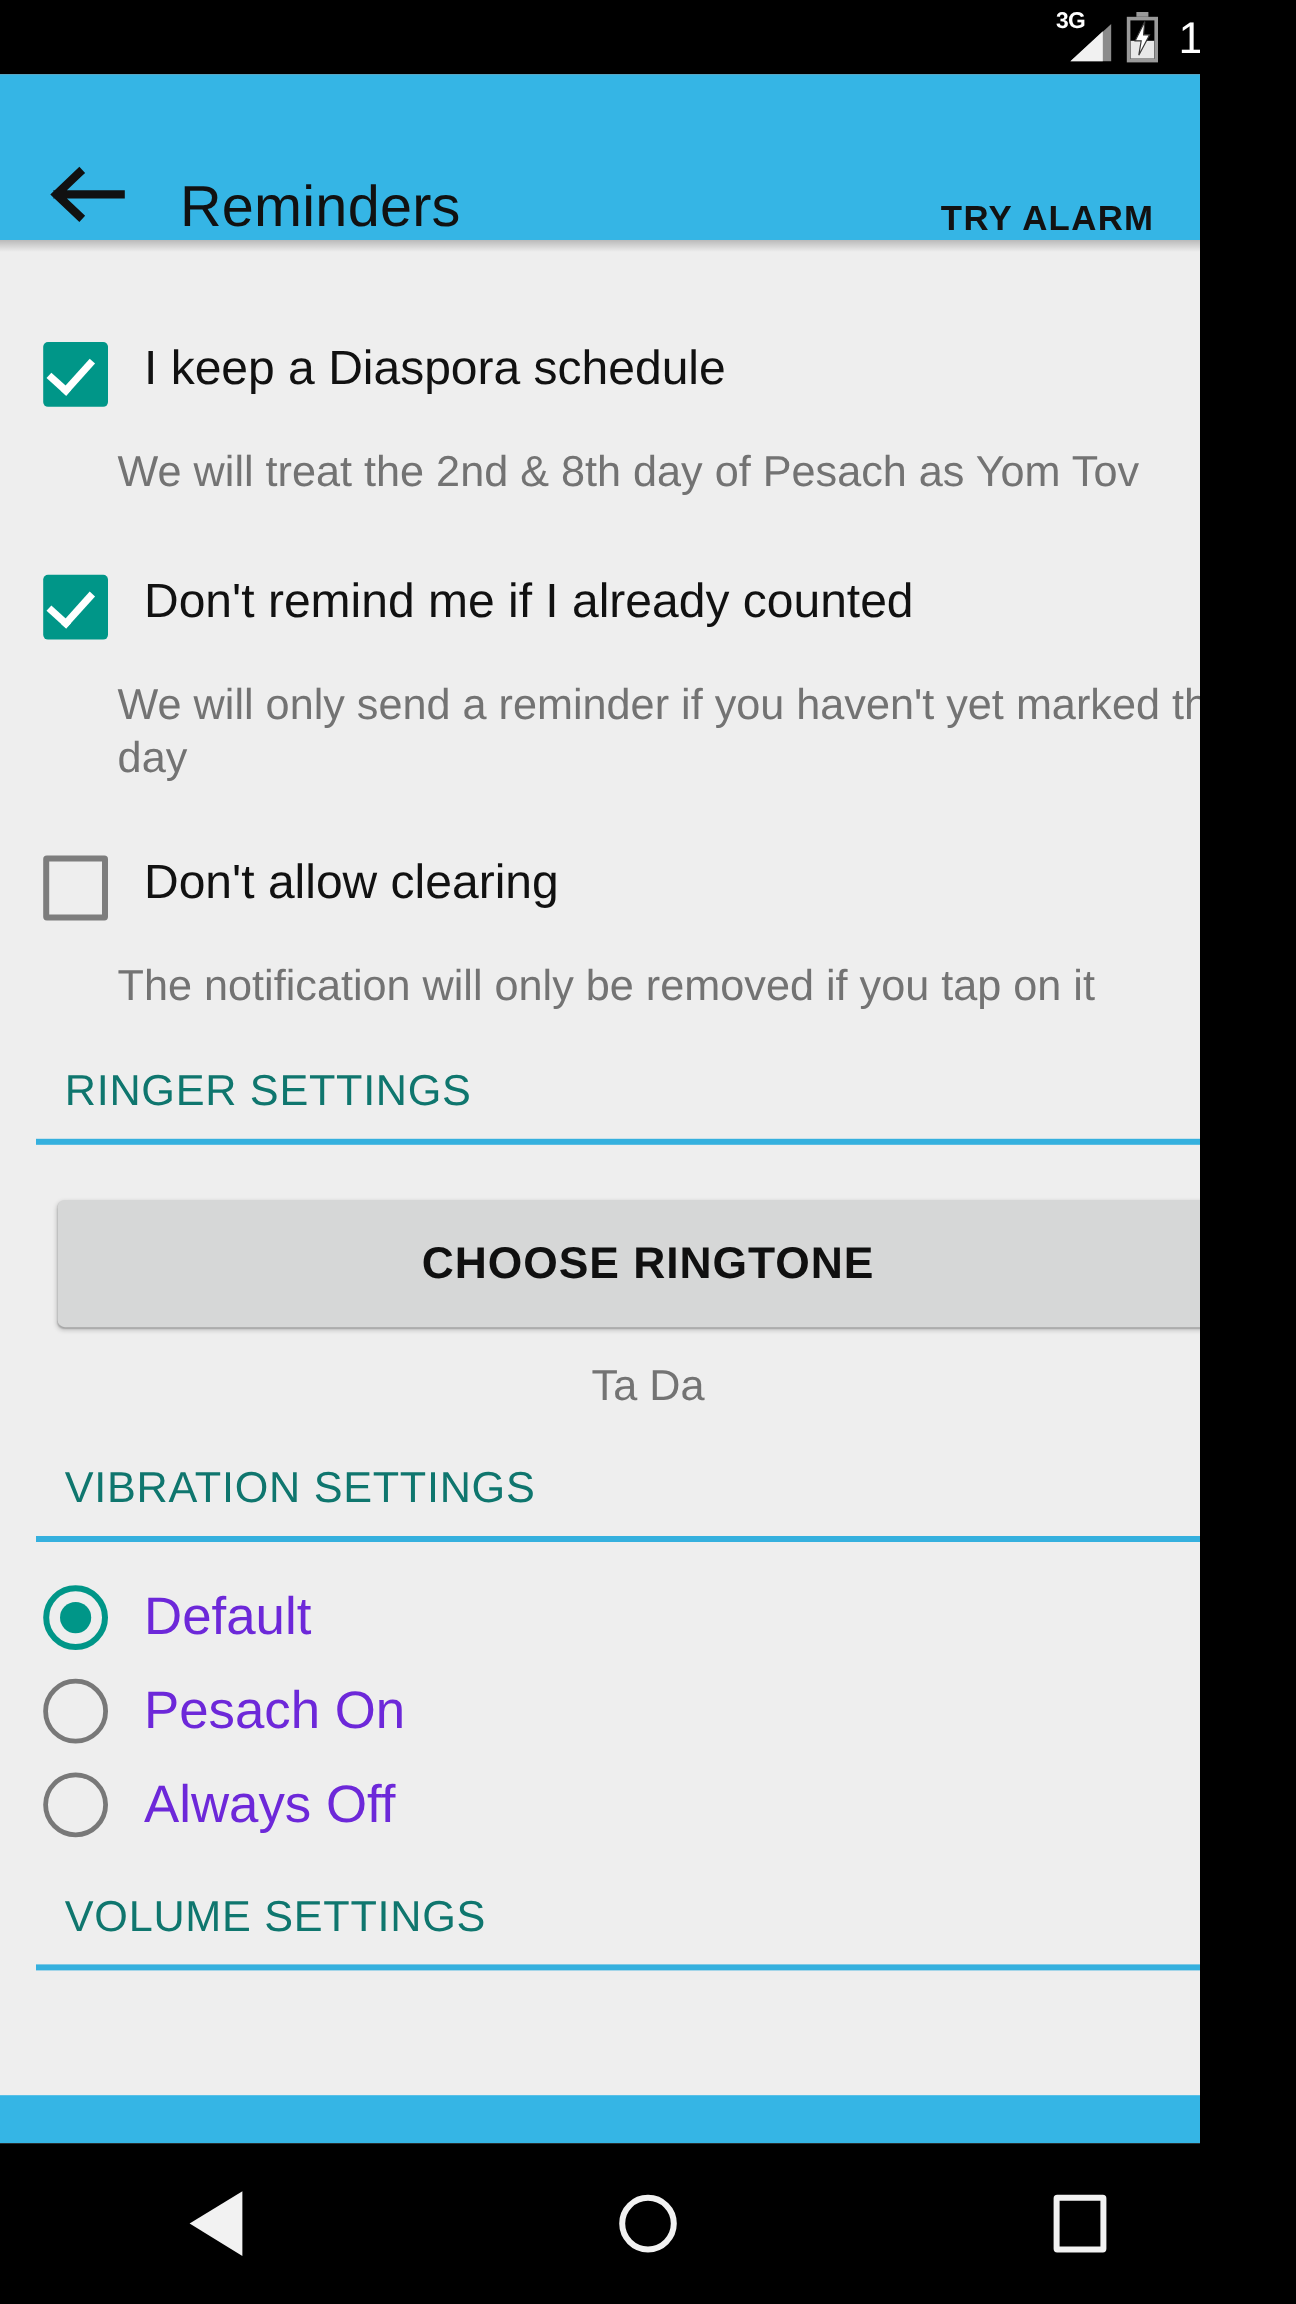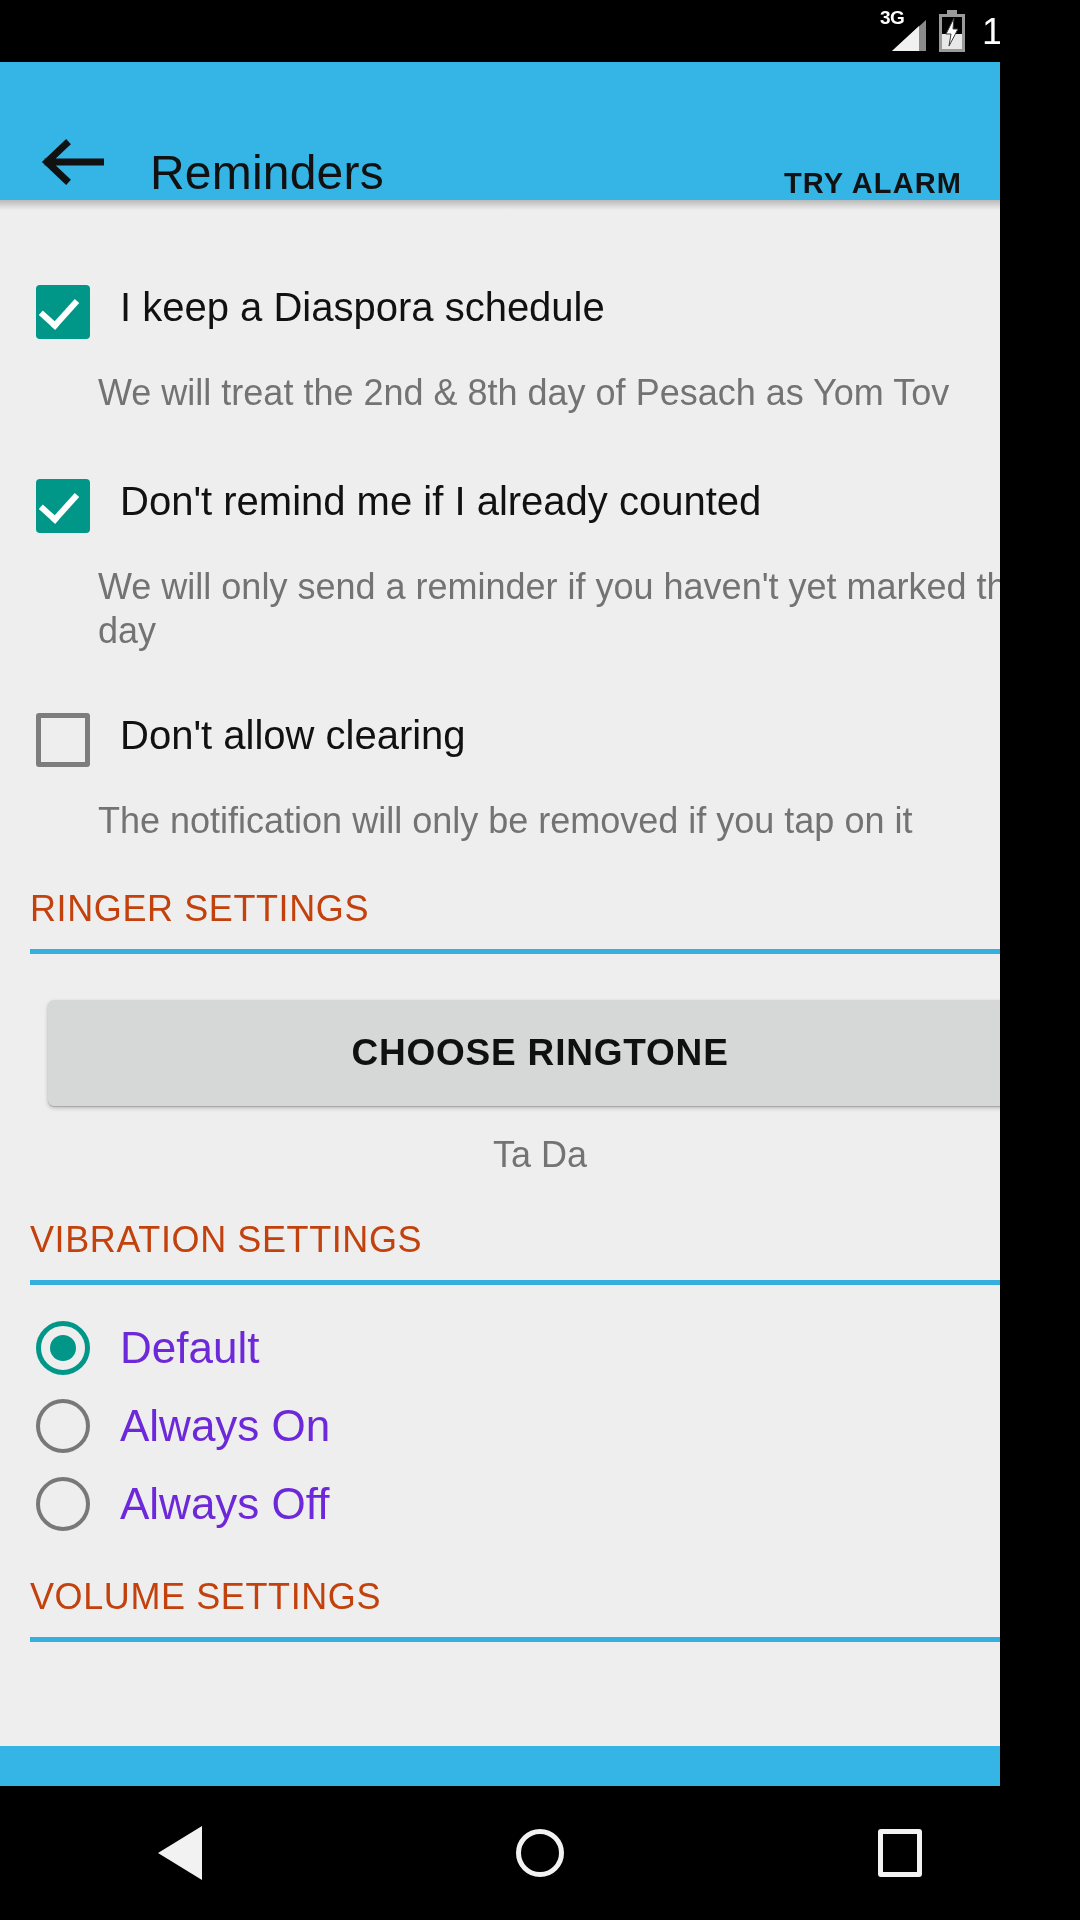--- a/index.html
+++ b/index.html
@@ -235,23 +235,24 @@
     padding-right: 26px;
   }
 
   
   .section {
     padding-left: 30px;
     padding-right: 22px;
   }
   .section-title {
     font-size: 36px;
-    color: #c2410c;
+    color: #0f766e;
     letter-spacing: 0.6px;
     line-height: 1;
+    margin-left: 24px;
   }
   .section-rule {
     height: 5px;
     background: #35b0de;
     margin-top: 22px;
   }
 
   
   .ringtone-wrap {
     display: flex;
@@ -457,21 +458,21 @@
 
     <div style="height:36px"></div>
     <div class="radio-row">
       <div class="radio on"></div>
       <div class="radio-label">Default</div>
     </div>
 
     <div style="height:24px"></div>
     <div class="radio-row">
       <div class="radio off"></div>
-      <div class="radio-label">Always On</div>
+      <div class="radio-label">Pesach On</div>
     </div>
 
     <div style="height:24px"></div>
     <div class="radio-row">
       <div class="radio off"></div>
       <div class="radio-label">Always Off</div>
     </div>
 
     <div style="height:48px"></div>
     <div class="section">

